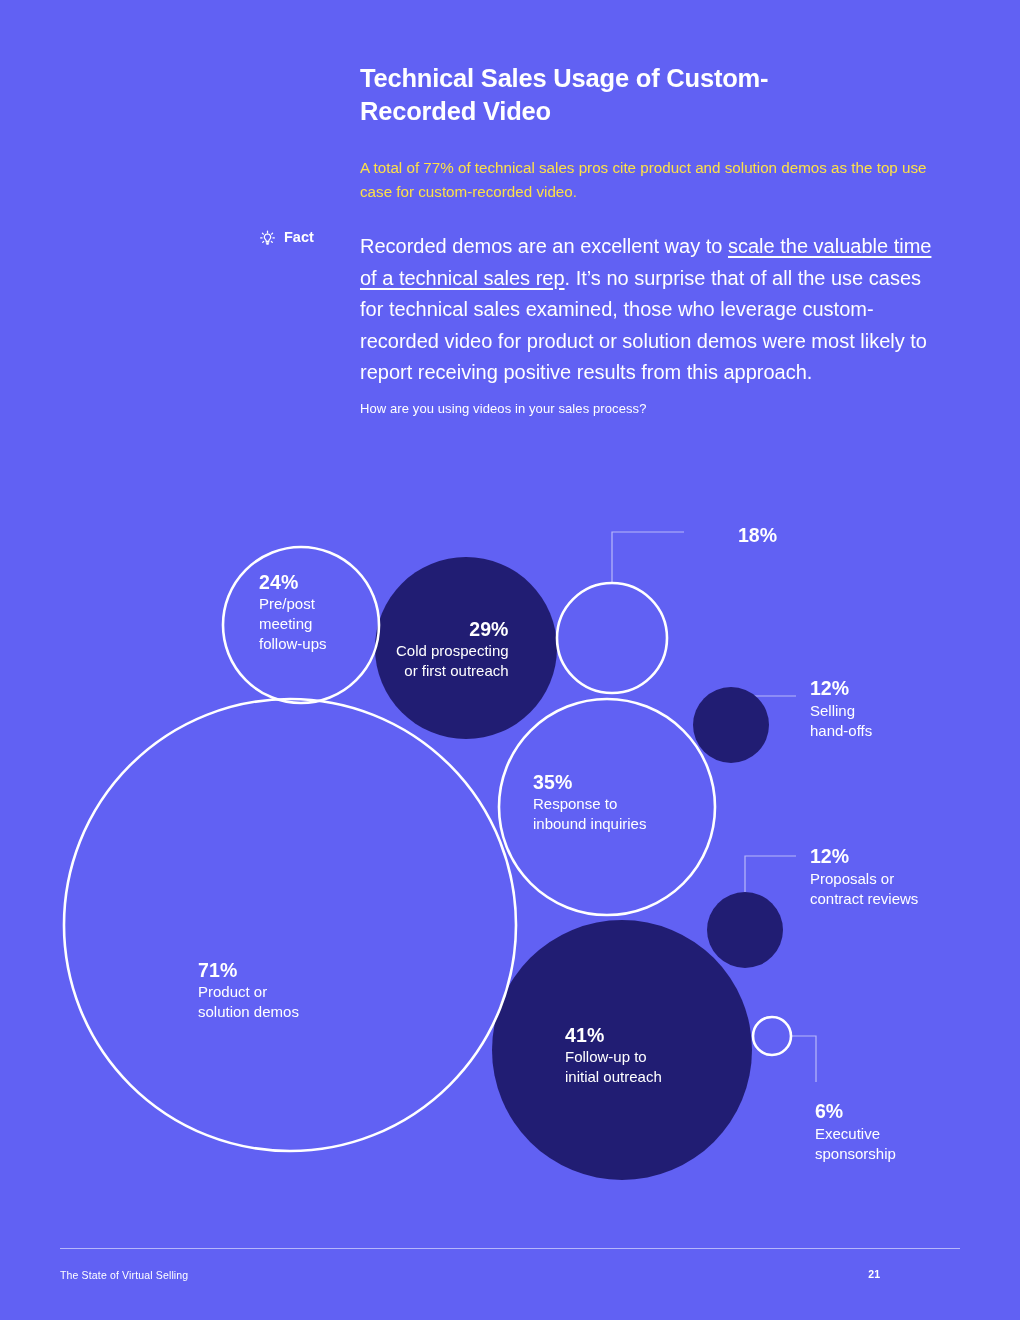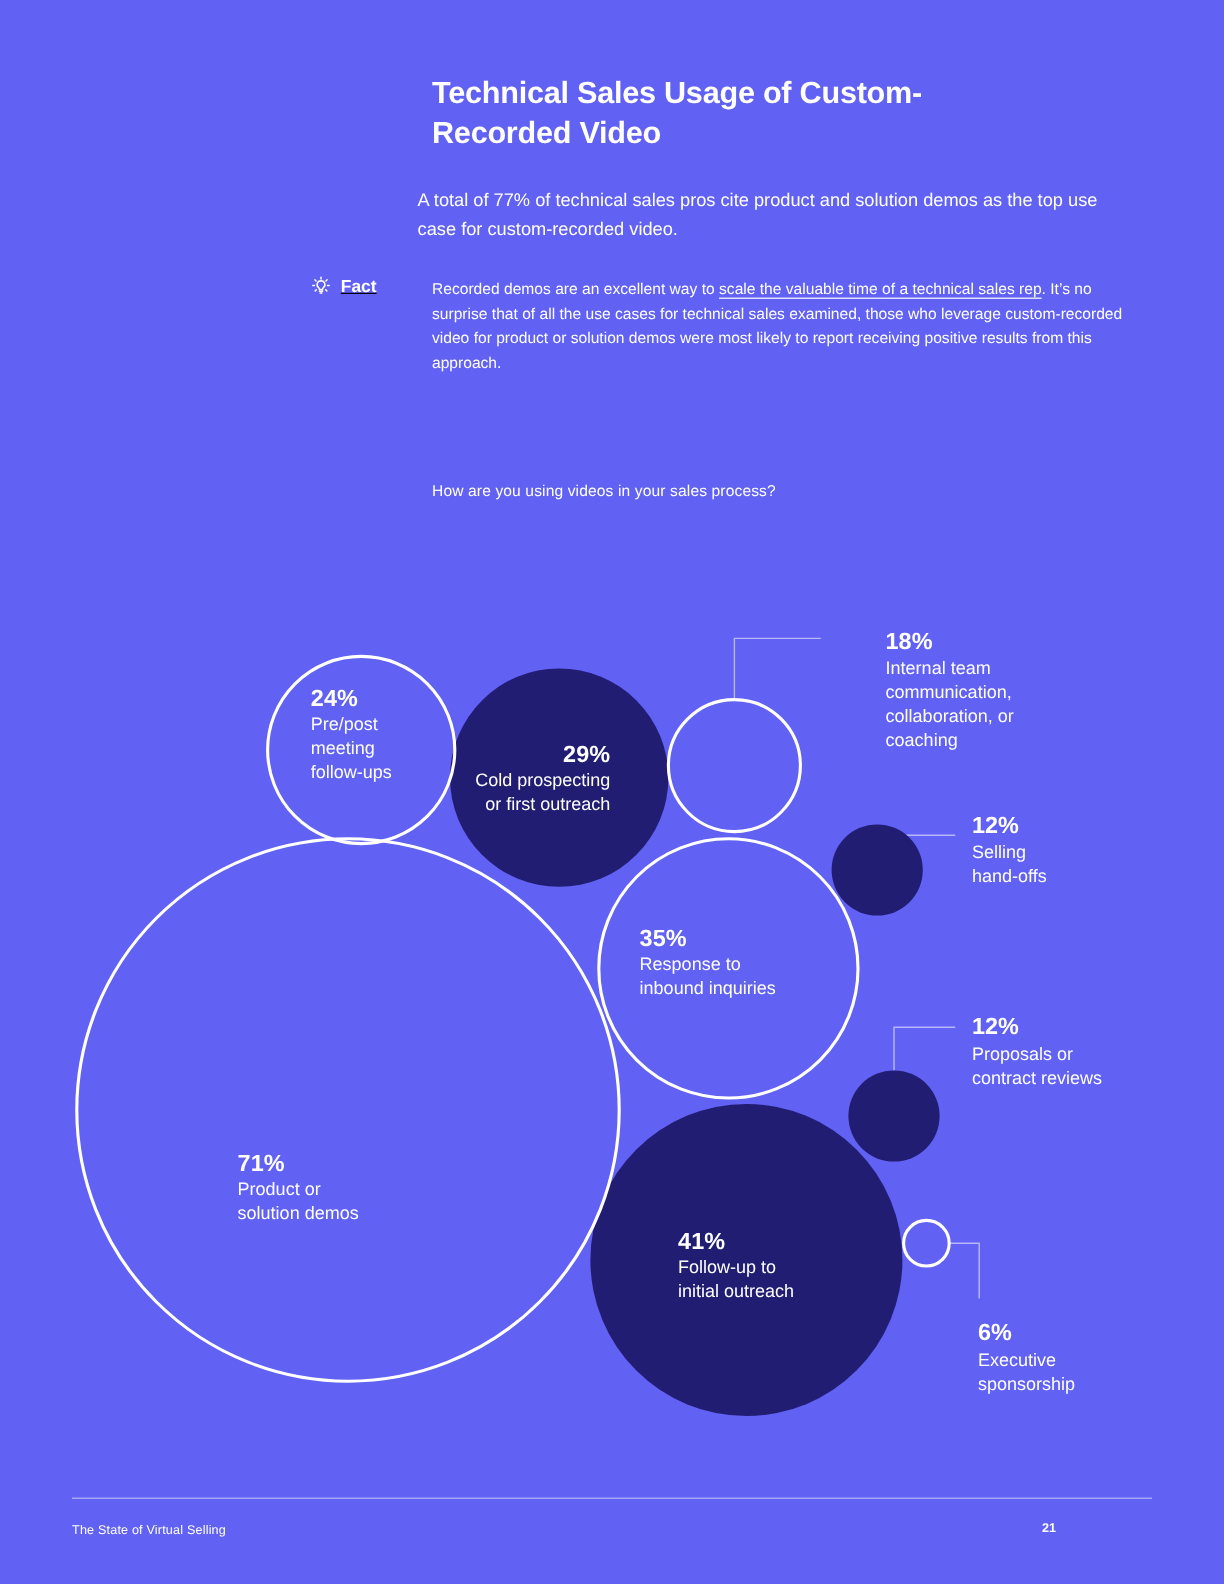--- a/index.html
+++ b/index.html
@@ -11,32 +11,32 @@
   }
   .page { position: relative; width: 940px; height: 1320px; background: #6161f3; }
 
   
   .hdr { position: absolute; left: 360px; top: 62px; width: 600px; }
   .title {
     font-size: 25.5px; font-weight: 700; color: #ffffff;
     line-height: 1.30; letter-spacing: -0.2px; white-space: pre-line;
   }
   .lede {
-    position: absolute; left: 348px; top: 156px; width: 590px;
-    font-size: 15.2px; color: #ffffff; line-height: 1.58;
+    position: absolute; left: 360px; top: 156px; width: 590px;
+    font-size: 15.2px; color: #fde047; line-height: 1.58;
   }
 
   
   .fact-wrap { position: absolute; left: 258px; top: 228px; }
-  .fact-tag { display: flex; align-items: flex-end; gap: 7px; text-decoration: underline; }
+  .fact-tag { display: flex; align-items: center; gap: 7px; }
   .bulb { width: 19px; height: 19px; display: block; margin-top: 1px; }
   .fact-label { font-size: 14.5px; font-weight: 700; color: #ffffff; line-height: 1.1; }
   .fact-body {
     position: absolute; left: 360px; top: 231px; width: 580px;
-    font-size: 13px; color: #ffffff; line-height: 1.58;
+    font-size: 20px; color: #ffffff; line-height: 1.58;
   }
   .fact-body .u { text-decoration: underline; text-underline-offset: 3px; }
 
   .question {
     position: absolute; left: 360px; top: 401px; width: 600px;
     font-size: 13px; font-weight: 500; color: #ffffff; letter-spacing: 0.1px;
   }
 
   
   .chart { position: absolute; left: 0; top: 470px; width: 1020px; height: 740px; }
@@ -122,24 +122,20 @@
 or first outreach</div>
         </div>
         <div class="blabel" style="left: 259px; top: 100px;">
           <div class="pct">24%</div>
           <div class="txt">Pre/post
 meeting
 follow-ups</div>
         </div>
         <div class="callout" style="left: 698px; top: 53px; margin-left: 40px;">
           <div class="pct">18%</div>
-          <div class="txt">Internal team
-communication,
-collaboration, or
-coaching</div>
         </div>
         <div class="callout" style="left: 810px; top: 206px;">
           <div class="pct">12%</div>
           <div class="txt">Selling
 hand-offs</div>
         </div>
         <div class="callout" style="left: 810px; top: 374px;">
           <div class="pct">12%</div>
           <div class="txt">Proposals or
 contract reviews</div>

